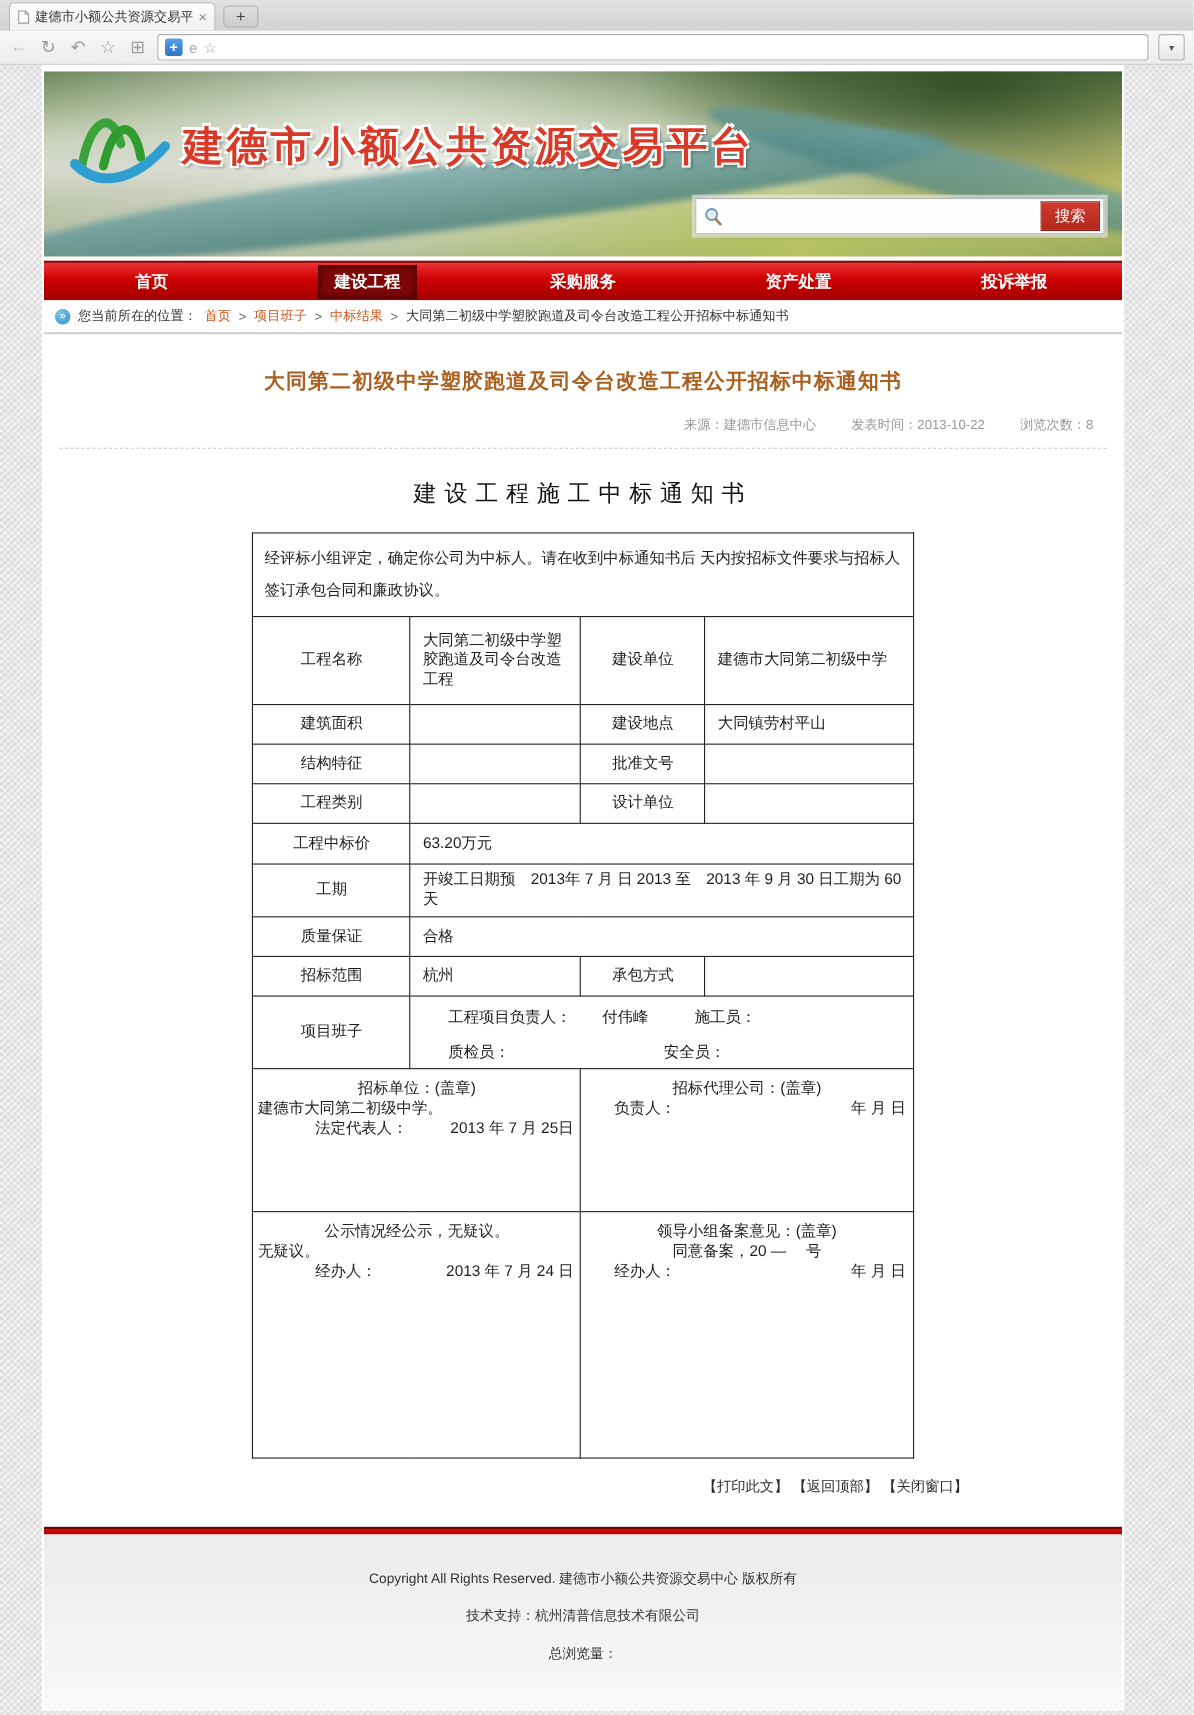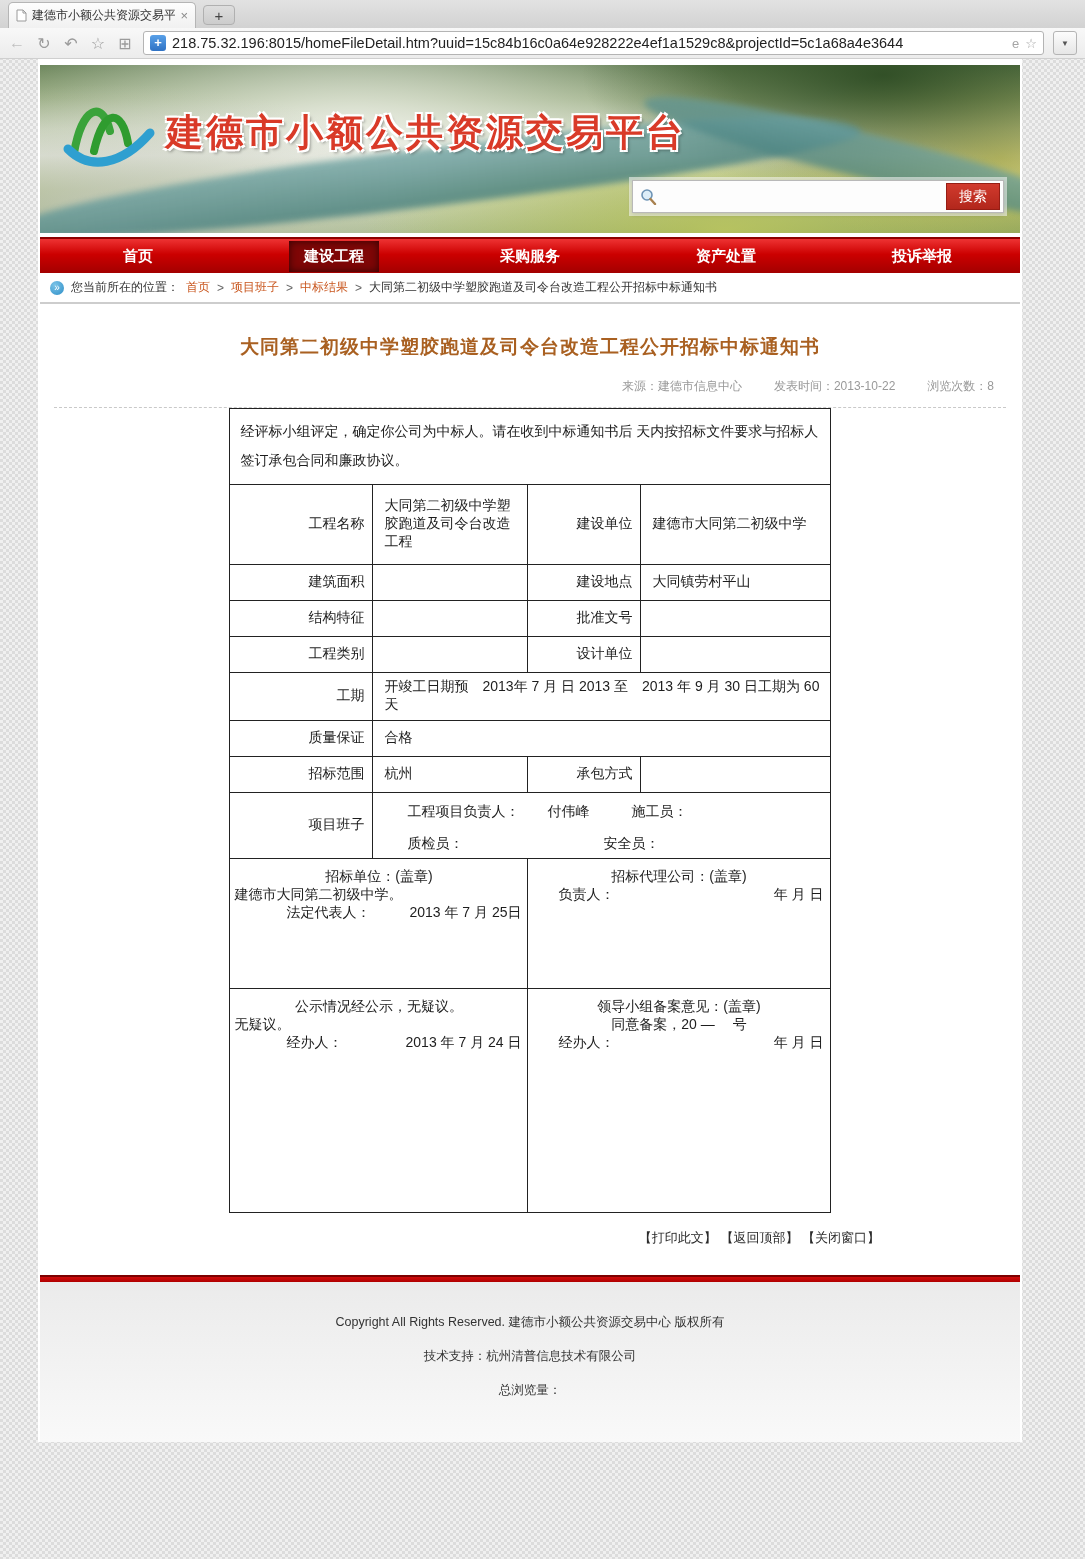--- a/index.html
+++ b/index.html
@@ -73,21 +73,21 @@
   .crumb-sep { color:#666; }
   
   .article { padding:30px 12px 14px; background:#fff; margin:0 2px; }
   .article-title { text-align:center; color:#a96021; font-size:19px; font-weight:bold; letter-spacing:1px; }
   .article-meta { display:flex; justify-content:flex-end; gap:32px; color:#999; font-size:12px; margin-top:18px; padding-right:14px; }
   .dashed { border-bottom:1px dashed #c9c9c9; margin:12px 2px 0; }
   .doc-title { text-align:center; font-size:21px; color:#111; letter-spacing:7px; margin:26px 0 22px; font-weight:normal; }
   .doc-table { width:600px; margin:0 auto; border-collapse:collapse; font-size:14px; color:#1d1d1d; table-layout:fixed; }
   .doc-table td { border:1px solid #222; padding:3px 8px; vertical-align:middle; }
   .intro-cell { line-height:2.1; padding:8px 10px !important; }
-  .lbl { text-align:right; }
+  .lbl { text-align:center; }
   .val { text-align:left; padding-left:11px !important; }
   .pre { white-space:pre-wrap; }
   .team-cell div { padding-left:26px; white-space:pre-wrap; }
   .team-cell div:first-child { margin:6px 0 14px; }
   .vtd { padding:0 !important; vertical-align:top !important; }
   .vcell { height:100%; display:flex; flex-direction:column; }
   .cell-title { text-align:center; padding-top:9px; }
   .cell-body { margin-top:auto; padding-left:4px; }
   .cell-body.center { text-align:center; padding-left:0; }
   .cell-foot { margin-top:auto; display:flex; justify-content:space-between; padding:0 6px 11px 56px; }
@@ -117,21 +117,20 @@
   </div>
 </div>
 <div class="toolbar">
   <span class="tool-icon dim">←</span>
   <span class="tool-icon">↻</span>
   <span class="tool-icon">↶</span>
   <span class="tool-icon">☆</span>
   <span class="tool-icon">⊞</span>
   <div class="urlbar">
     <span class="shield">+</span>
-    <input class="url-input" value="218.75.32.196:8015/homeFileDetail.htm?uuid=15c84b16c0a64e928222e4ef1a1529c8&amp;projectId=5c1a68a4e3644" style="">
     <span class="url-mini">e</span>
     <span class="url-mini">☆</span>
   </div>
   <div class="dropdown-btn">
     <span>▼</span>
   </div>
 </div>
 
 <div class="page">
 
@@ -189,20 +188,21 @@
   </div>
 
   <div class="article">
     <div class="article-title">大同第二初级中学塑胶跑道及司令台改造工程公开招标中标通知书</div>
     <div class="article-meta">
       <span>来源：建德市信息中心</span>
       <span>发表时间：2013-10-22</span>
       <span>浏览次数：8</span>
     </div>
     <div class="dashed"></div>
+    <div class="doc-title">建设工程施工中标通知书</div>
 
     <table class="doc-table">
       <colgroup>
           <col style="width:143px">
           <col style="width:155px">
           <col style="width:113px">
           <col style="width:189px">
         </colgroup>
       <tbody>
           <tr style="height:62px">
@@ -225,20 +225,24 @@
         <td class="val"></td>
         <td class="lbl">批准文号</td>
         <td class="val"></td>
       </tr>
       <tr style="height:36px">
         <td class="lbl">工程类别</td>
         <td class="val"></td>
         <td class="lbl">设计单位</td>
         <td class="val"></td>
       </tr>
+      <tr style="height:37px">
+        <td class="lbl">工程中标价</td>
+        <td colspan="3" class="val">63.20万元</td>
+      </tr>
       <tr style="height:48px">
         <td class="lbl">工期</td>
         <td colspan="3" class="val pre">开竣工日期预　2013年 7 月 日 2013 至　2013 年 9 月 30 日工期为 60 天</td>
       </tr>
       <tr style="height:36px">
         <td class="lbl">质量保证</td>
         <td colspan="3" class="val">合格</td>
       </tr>
       <tr style="height:36px">
         <td class="lbl">招标范围</td>

